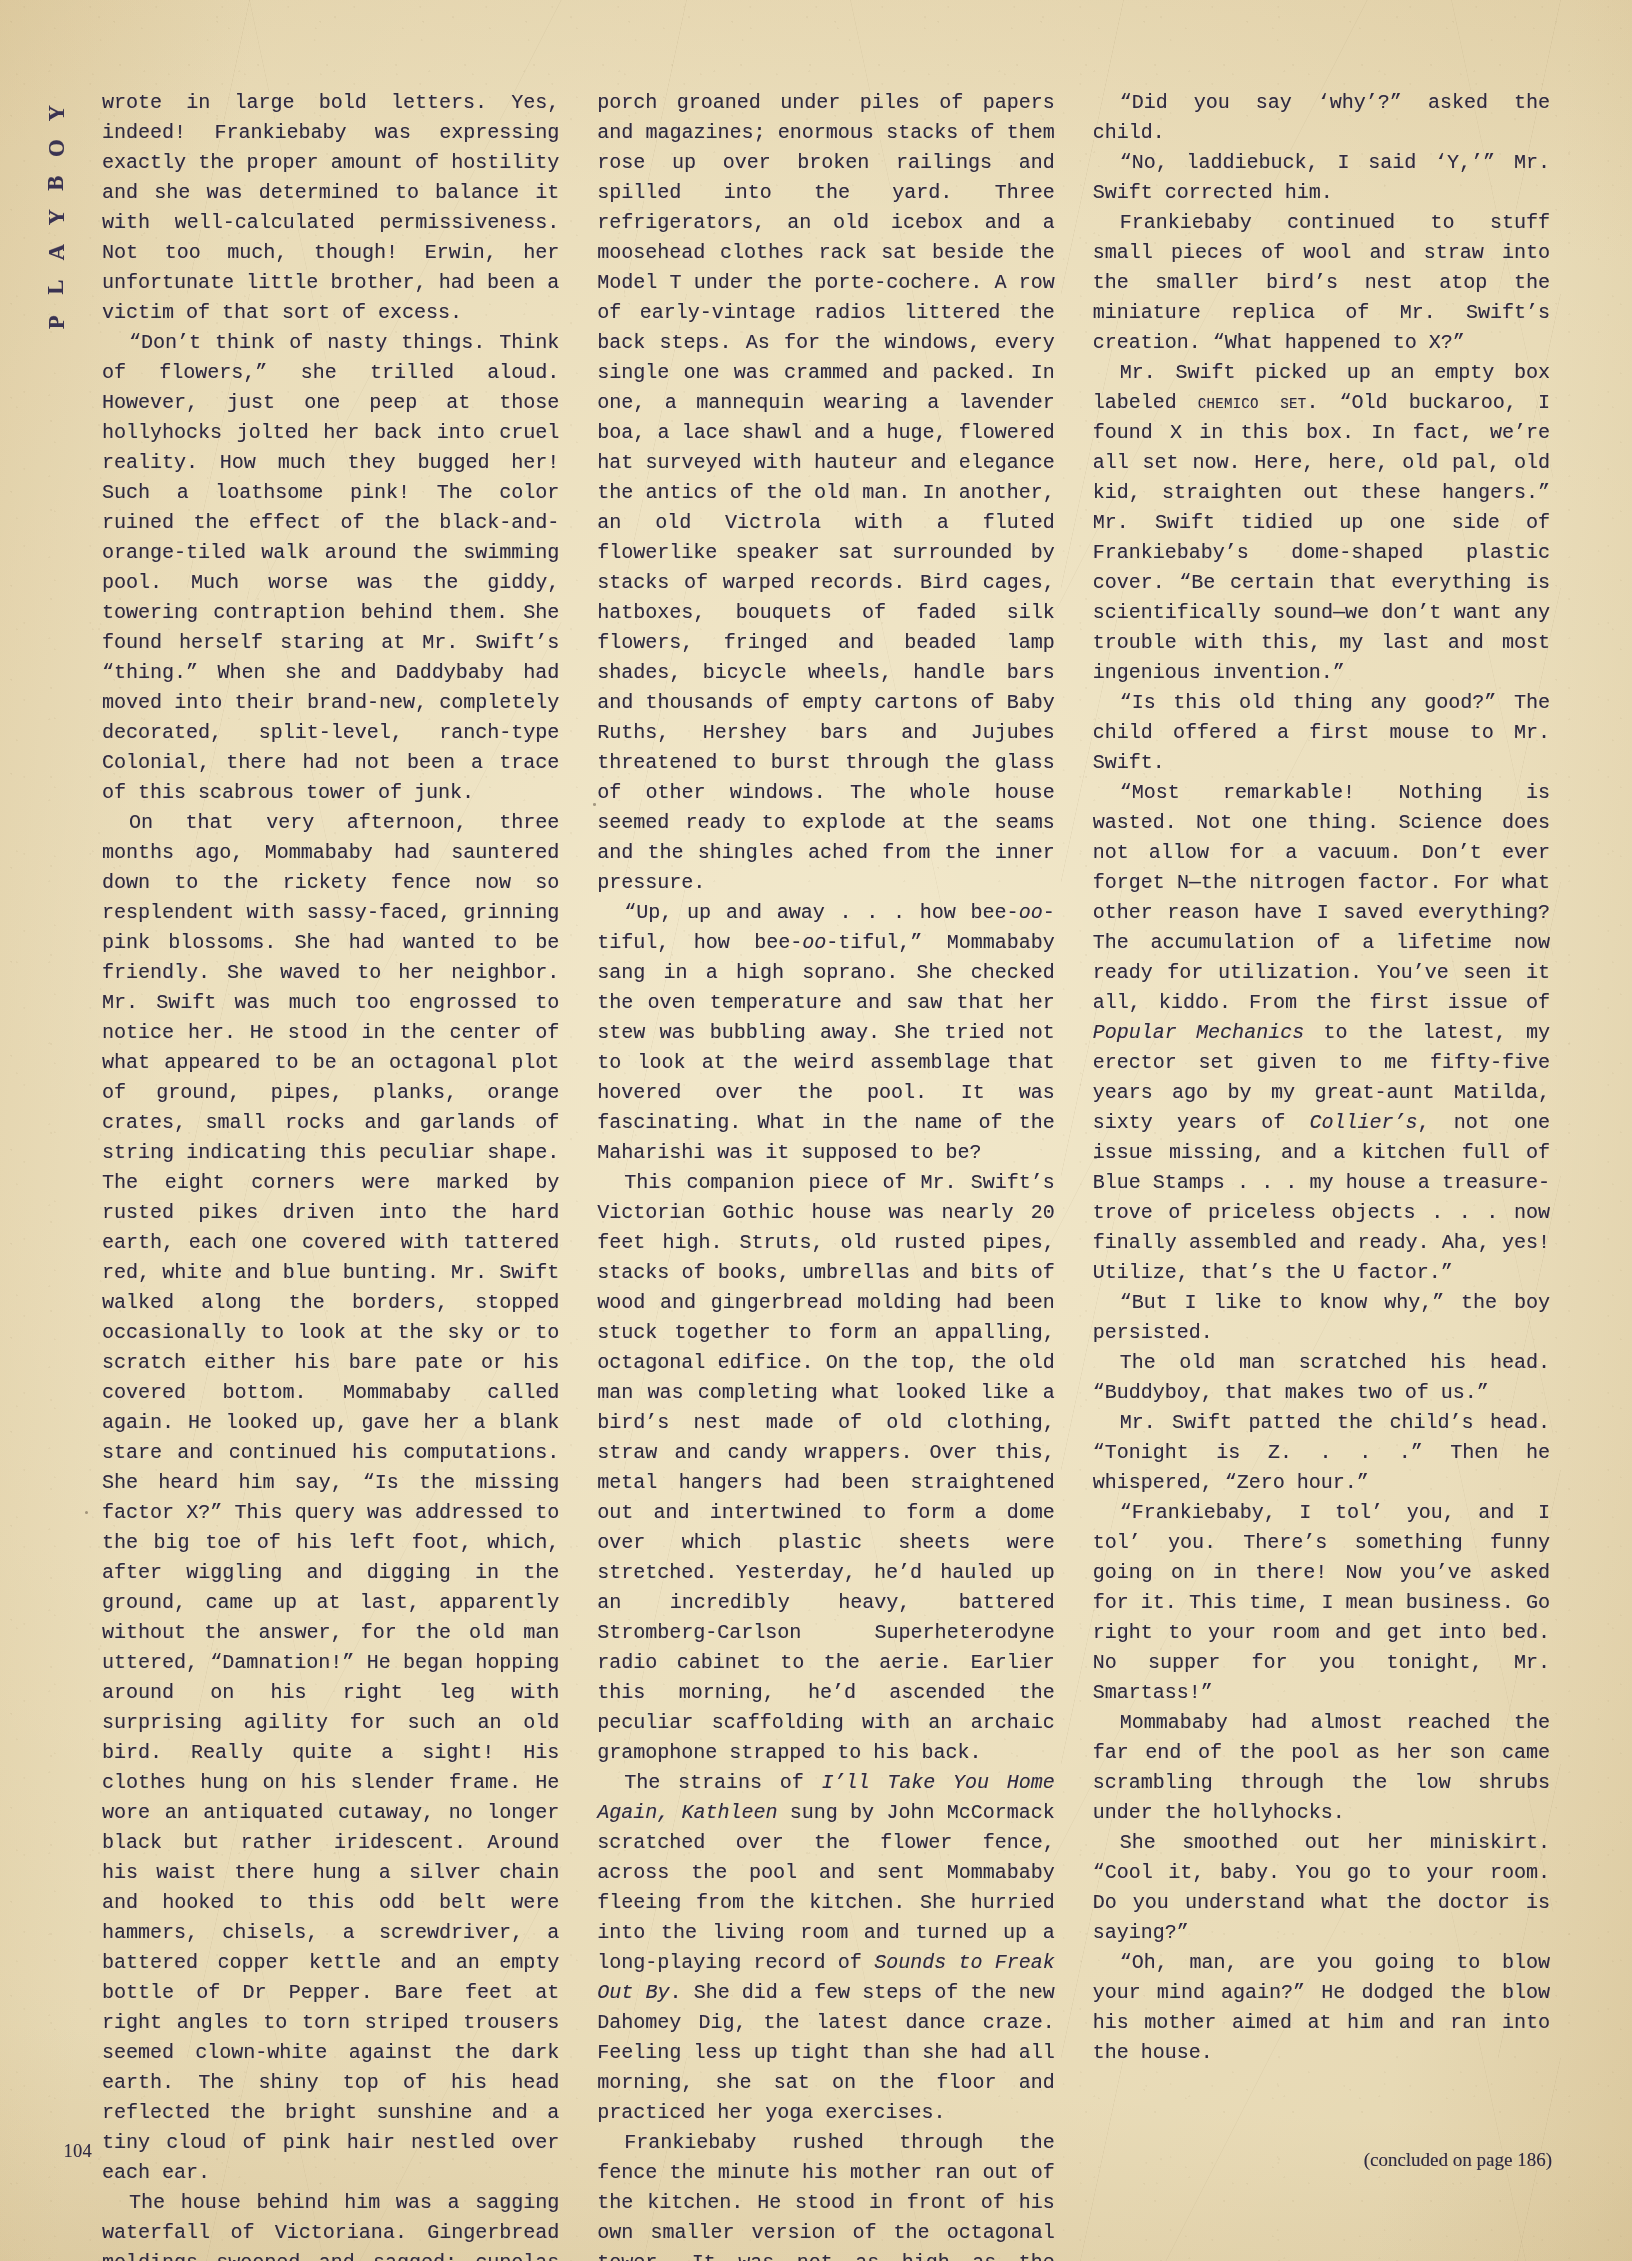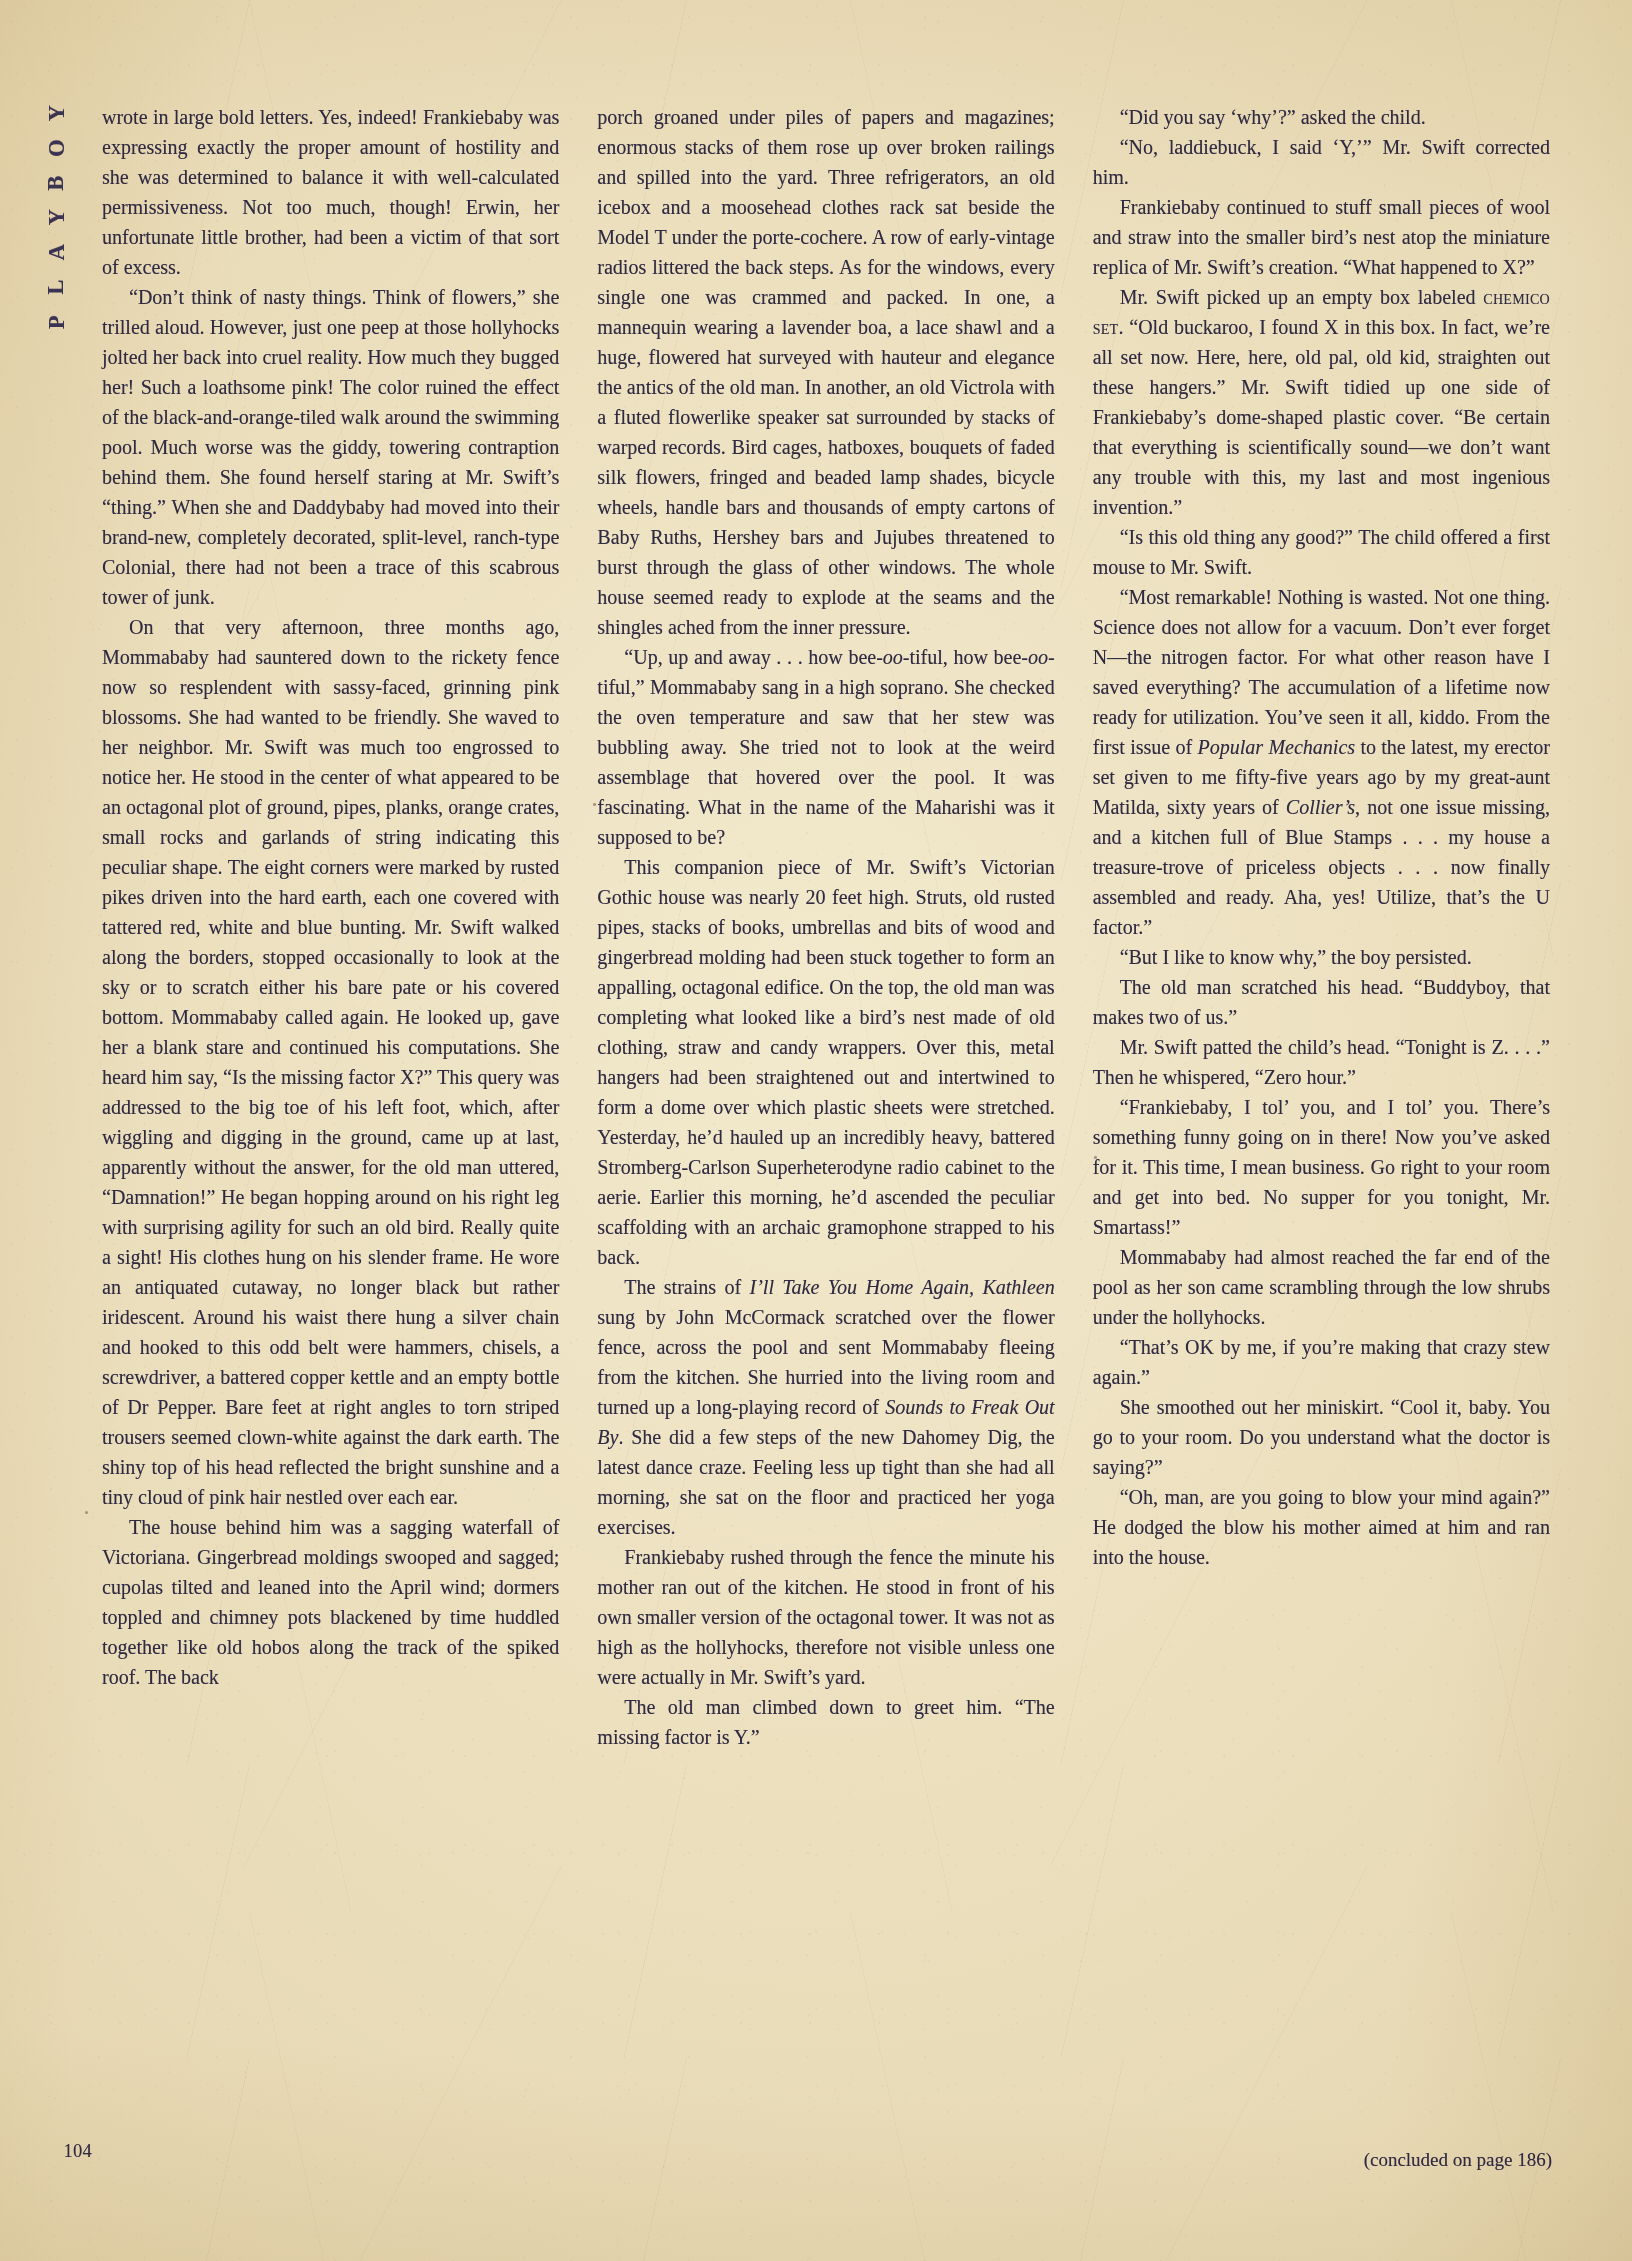--- a/index.html
+++ b/index.html
@@ -93,26 +93,27 @@
     display: block;
     transform: rotate(-90deg);
     transform-origin: center;
     text-shadow: 0.4px 0 0 rgba(58,51,82,0.55);
   }
 
   
   #cols {
     position: absolute;
     left: 102px;
-    top: 102px;
+    top: 88px;
     width: 1448px;
     height: 2056px;
     display: flex;
     gap: 38px;
     color: #2f2a42;
+    font-family: Liberation Mono, monospace;
   }
   .col {
     width: 458px;
     font-size: 20px;
     line-height: 30px;
     text-align: justify;
     text-justify: inter-word;
     hyphens: manual;
     -webkit-hyphens: manual;
     text-shadow: 0.2px 0.2px 0.3px rgba(47,42,66,0.38);
@@ -199,21 +200,20 @@
         <p><span>“No, laddiebuck, I said ‘Y,’” Mr. Swift corrected him.</span></p>
         <p><span>Frankiebaby continued to stuff small pieces of wool and straw into the smaller bird’s nest atop the miniature replica of Mr. Swift’s creation. “What happened to X?”</span></p>
         <p><span>Mr. Swift picked up an empty box labeled </span><span class="smallcaps">chemico set</span><span>. “Old buckaroo, I found X in this box. In fact, we’re all set now. Here, here, old pal, old kid, straighten out these hangers.” Mr. Swift tidied up one side of Frankiebaby’s dome-shaped plastic cover. “Be certain that everything is scientifically sound—we don’t want any trouble with this, my last and most ingenious invention.”</span></p>
         <p><span>“Is this old thing any good?” The child offered a first mouse to Mr. Swift.</span></p>
         <p><span>“Most remarkable! Nothing is wasted. Not one thing. Science does not allow for a vacuum. Don’t ever forget N—the nitrogen factor. For what other reason have I saved everything? The accumulation of a lifetime now ready for utilization. You’ve seen it all, kiddo. From the first issue of </span><i>Popular Mechanics</i><span> to the latest, my erector set given to me fifty-five years ago by my great-aunt Matilda, sixty years of </span><i>Collier’s</i><span>, not one issue missing, and a kitchen full of Blue Stamps . . . my house a treasure-trove of priceless objects . . . now finally assembled and ready. Aha, yes! Utilize, that’s the U factor.”</span></p>
         <p><span>“But I like to know why,” the boy persisted.</span></p>
         <p><span>The old man scratched his head. “Buddyboy, that makes two of us.”</span></p>
         <p><span>Mr. Swift patted the child’s head. “Tonight is Z. . . .” Then he whispered, “Zero hour.”</span></p>
         <p><span>“Frankiebaby, I tol’ you, and I tol’ you. There’s something funny going on in there! Now you’ve asked for it. This time, I mean business. Go right to your room and get into bed. No supper for you tonight, Mr. Smartass!”</span></p>
         <p><span>Mommababy had almost reached the far end of the pool as her son came scrambling through the low shrubs under the hollyhocks.</span></p>
-        <p><span>“That’s OK by me, if you’re making that crazy stew again.”</span></p>
         <p><span>She smoothed out her miniskirt. “Cool it, baby. You go to your room. Do you understand what the doctor is saying?”</span></p>
         <p><span>“Oh, man, are you going to blow your mind again?” He dodged the blow his mother aimed at him and ran into the house.</span></p>
       </div>
   </div>
 
   <div id="folio">104</div>
   <div id="continued">(concluded on page 186)</div>
 
   <span class="speck" style="left:85px; top:1511px; width:3.4px; height:3.4px;"></span>
   <span class="speck" style="left:593px; top:803px; width:2.7px; height:2.7px;"></span>

